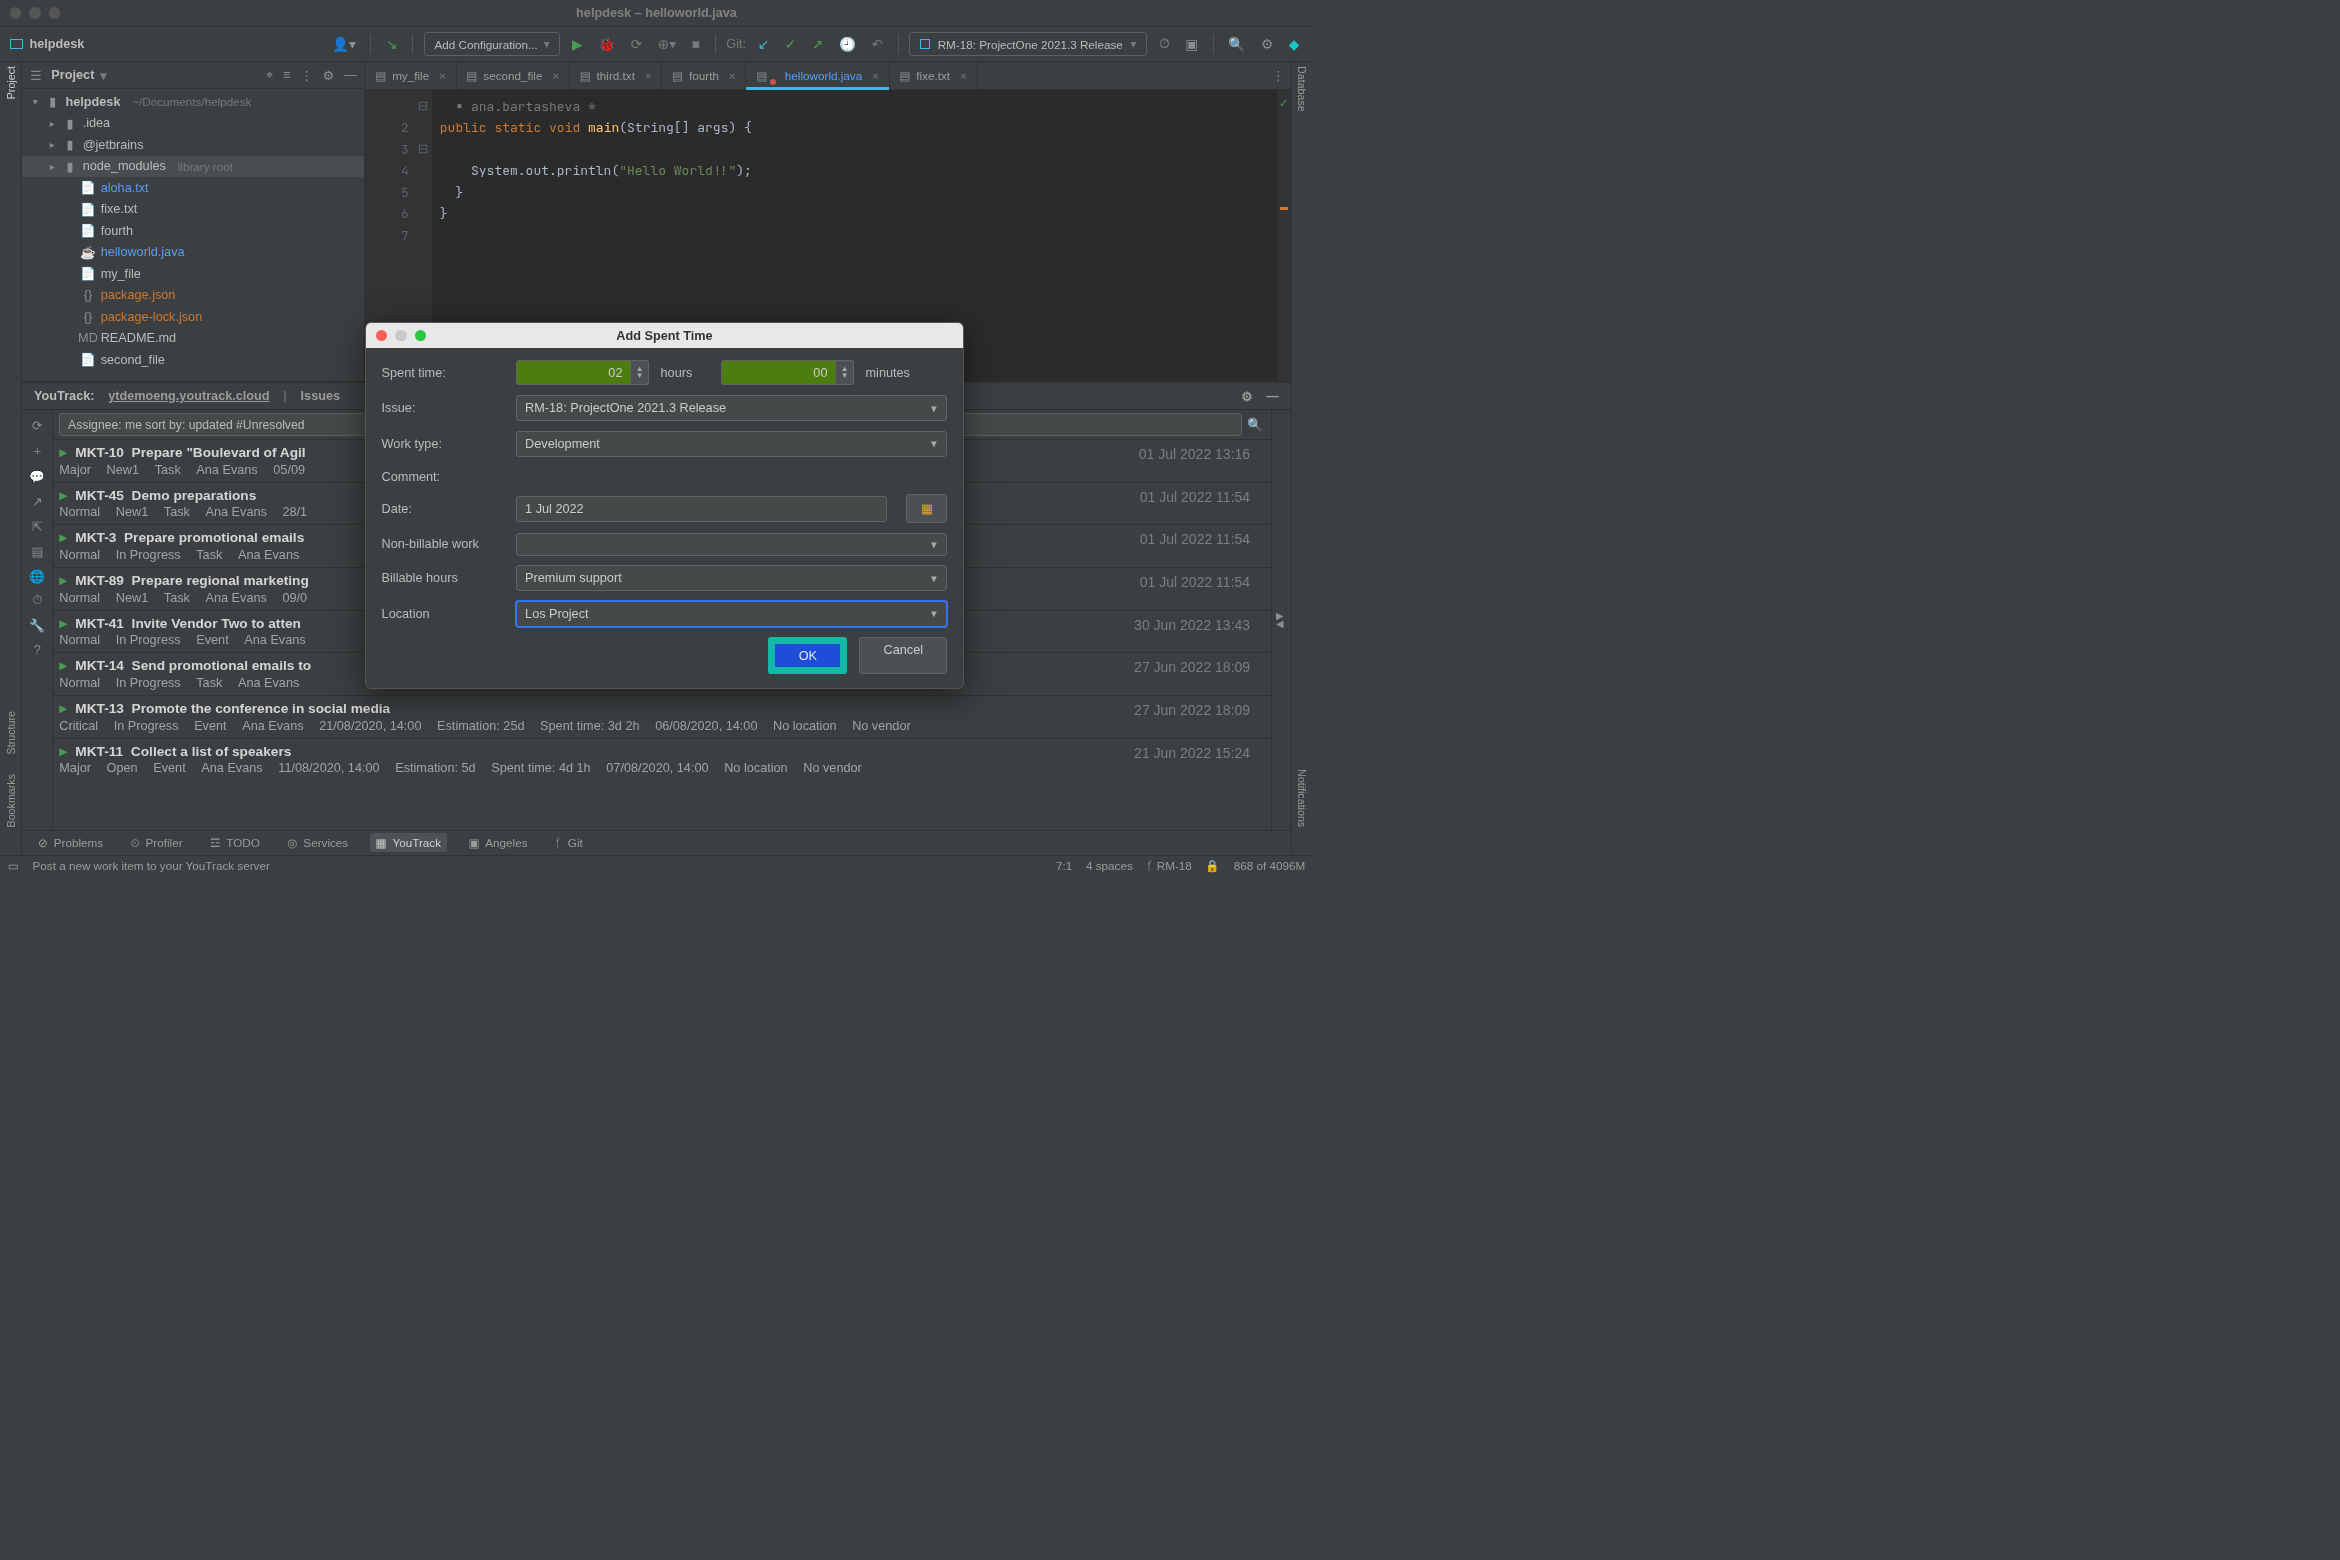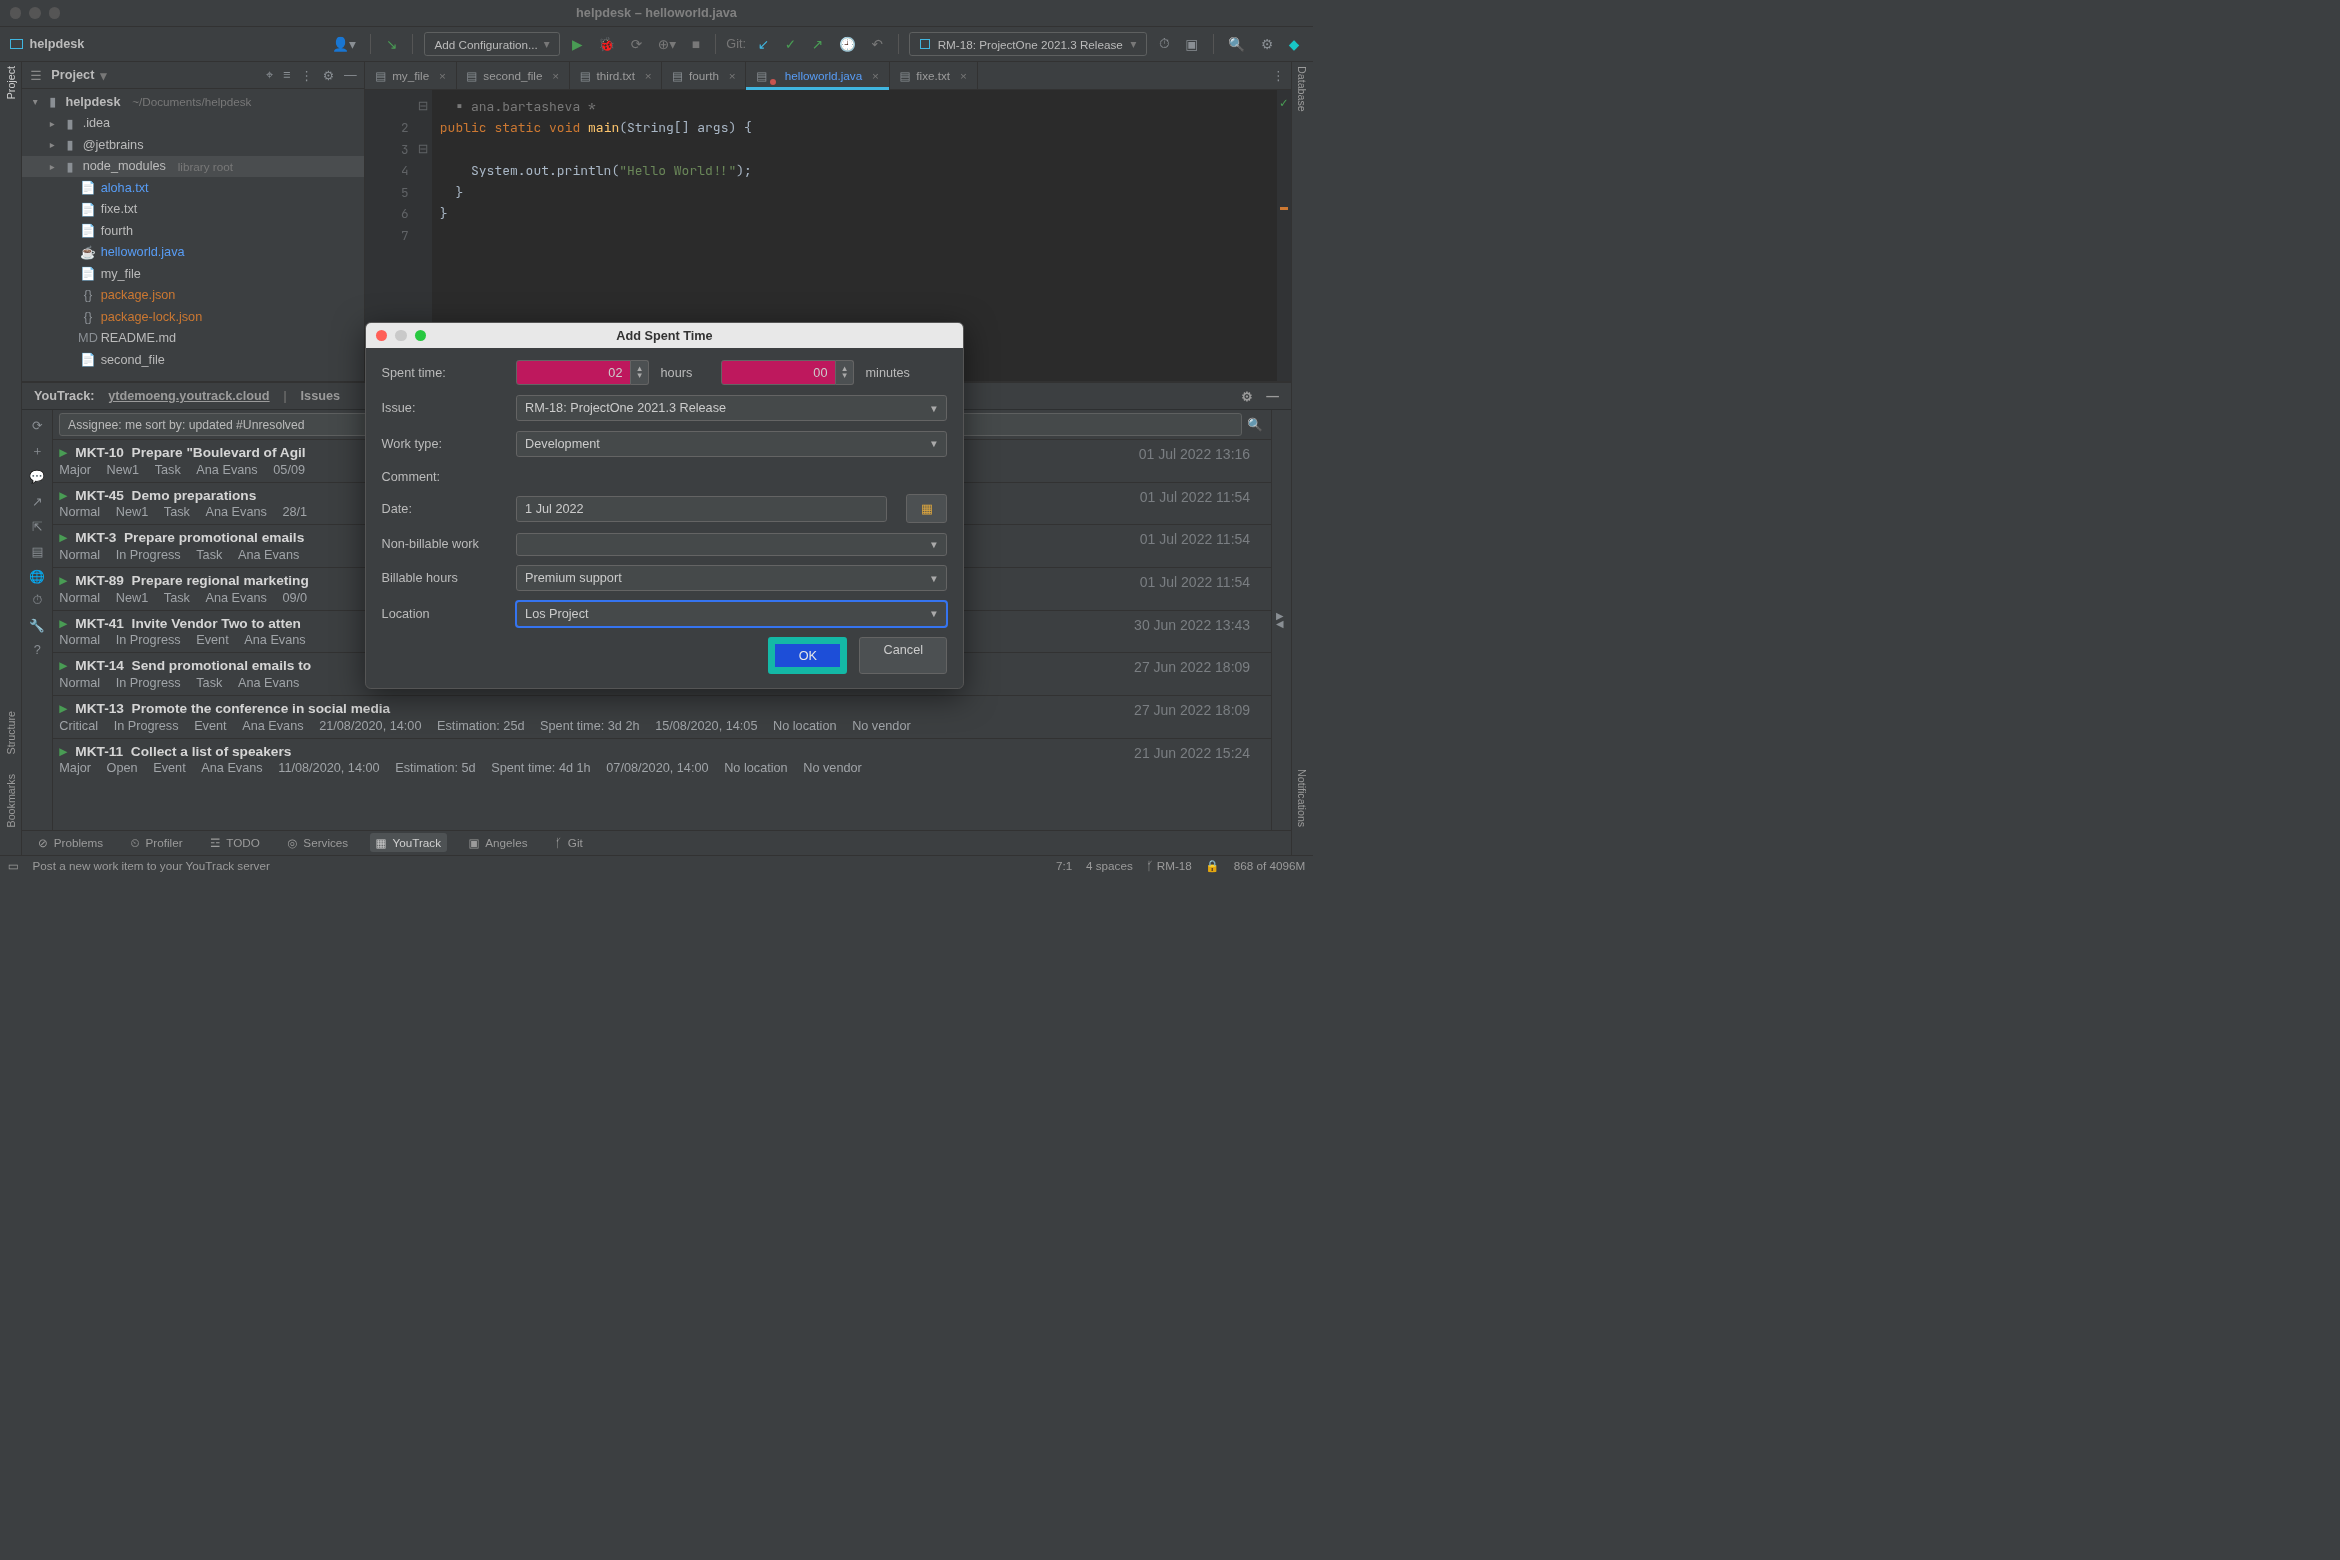--- a/index.html
+++ b/index.html
@@ -211,21 +211,21 @@
     color:#333; font-weight:600; font-size:12.7px;}
   .dialog .dbody { padding:11.7px 15.6px 13.7px 15.6px; }
   .drow { display:flex; align-items:center; margin-bottom:9.8px; gap:11.7px;}
   .drow label { width:123px; color:#bbb; font-size:12.7px;}
   .dinput, .dselect {
     background:#45494a; border:1px solid #646464; border-radius:2.9px;
     color:#ccc; padding:4.9px 7.8px; font-size:12.7px;
   }
   .dselect { flex:1; display:flex; align-items:center; justify-content:space-between;}
   .num-input { display:flex; align-items:stretch;}
-  .num-input .val { width:115px; background:#be185d; border:1px solid #646464; border-radius:2.9px 0 0 2.9px;
+  .num-input .val { width:115px; background:#4d7c0f; border:1px solid #646464; border-radius:2.9px 0 0 2.9px;
      text-align:right; padding:4.9px 7.8px; color:#ccc;}
   .num-input .spin { width:17.6px; border:1px solid #646464; border-left:none; border-radius:0 2.9px 2.9px 0;
      background:#4c5052; display:flex; flex-direction:column; justify-content:center; align-items:center; font-size:7.8px; color:#aaa; line-height:6.8px;}
   .dselect .chev { color:#aaa; font-size:9.8px;}
   .dselect.focus { outline:2px solid #3574f0; outline-offset:-1px;}
   .dtextarea { flex:1; background:#45494a; border:1px solid #646464; border-radius:2.9px;
     color:#ccc; padding:5.9px 7.8px; font-family:"JetBrains Mono",Menlo,Consolas,monospace; font-size:12.7px;
     height:55px;}
   .cal-btn { width:41px; height:29px; background:#4c5052; border:1px solid #646464; border-radius:2.9px;
     display:flex; align-items:center; justify-content:center; margin-left:7.8px;}
@@ -542,21 +542,21 @@
                 <span class="date">27 Jun 2022 18:09</span>
               </div>
               <div class="meta"><span>Normal</span><span>In Progress</span><span>Task</span><span>Ana Evans</span><span style="position:absolute;right:322px;color:#a0a4a8">dor</span></div>
             </div>
             <div class="issue">
               <div class="line1">
                 <span class="arrow">▶</span>
                 <span class="idtitle">MKT-13&nbsp;&nbsp;Promote the conference in social media</span>
                 <span class="date">27 Jun 2022 18:09</span>
               </div>
-              <div class="meta"><span>Critical</span><span>In Progress</span><span>Event</span><span>Ana Evans</span><span>21/08/2020, 14:00</span><span>Estimation: 25d</span><span>Spent time: 3d 2h</span><span>15/08/2020, 14:05</span><span>No location</span><span>No vendor</span></div>
+              <div class="meta"><span>Critical</span><span>In Progress</span><span>Event</span><span>Ana Evans</span><span>21/08/2020, 14:00</span><span>Estimation: 25d</span><span>Spent time: 3d 2h</span><span>06/08/2020, 14:00</span><span>No location</span><span>No vendor</span></div>
             </div>
             <div class="issue">
               <div class="line1">
                 <span class="arrow">▶</span>
                 <span class="idtitle">MKT-11&nbsp;&nbsp;Collect a list of speakers</span>
                 <span class="date">21 Jun 2022 15:24</span>
               </div>
               <div class="meta"><span>Major</span><span>Open</span><span>Event</span><span>Ana Evans</span><span>11/08/2020, 14:00</span><span>Estimation: 5d</span><span>Spent time: 4d 1h</span><span>07/08/2020, 14:00</span><span>No location</span><span>No vendor</span></div>
             </div>
           </div>

